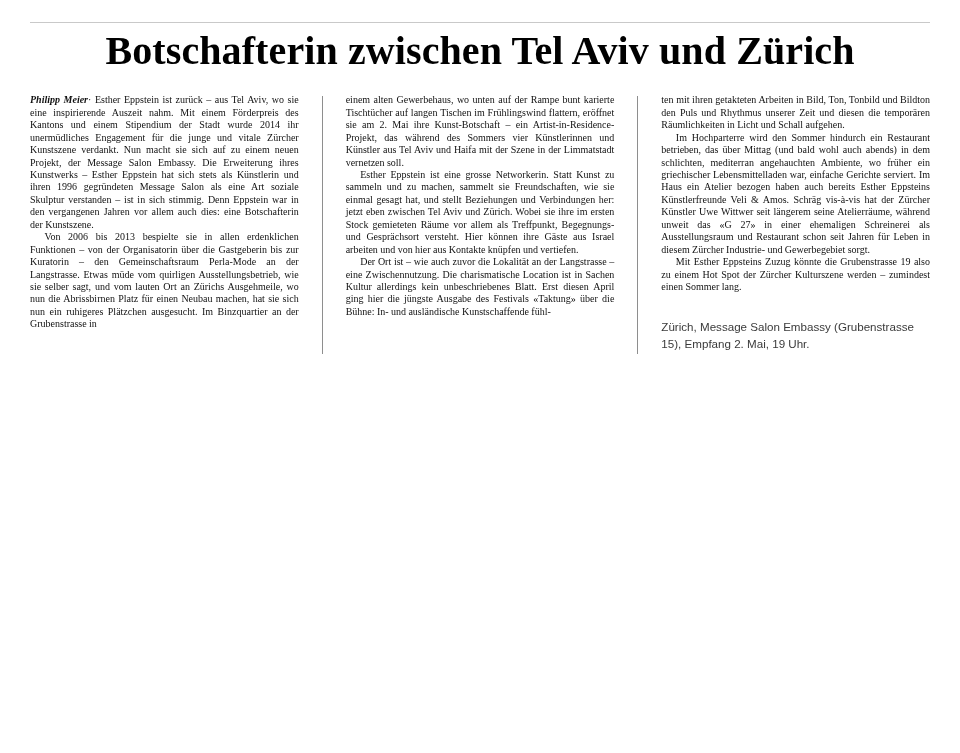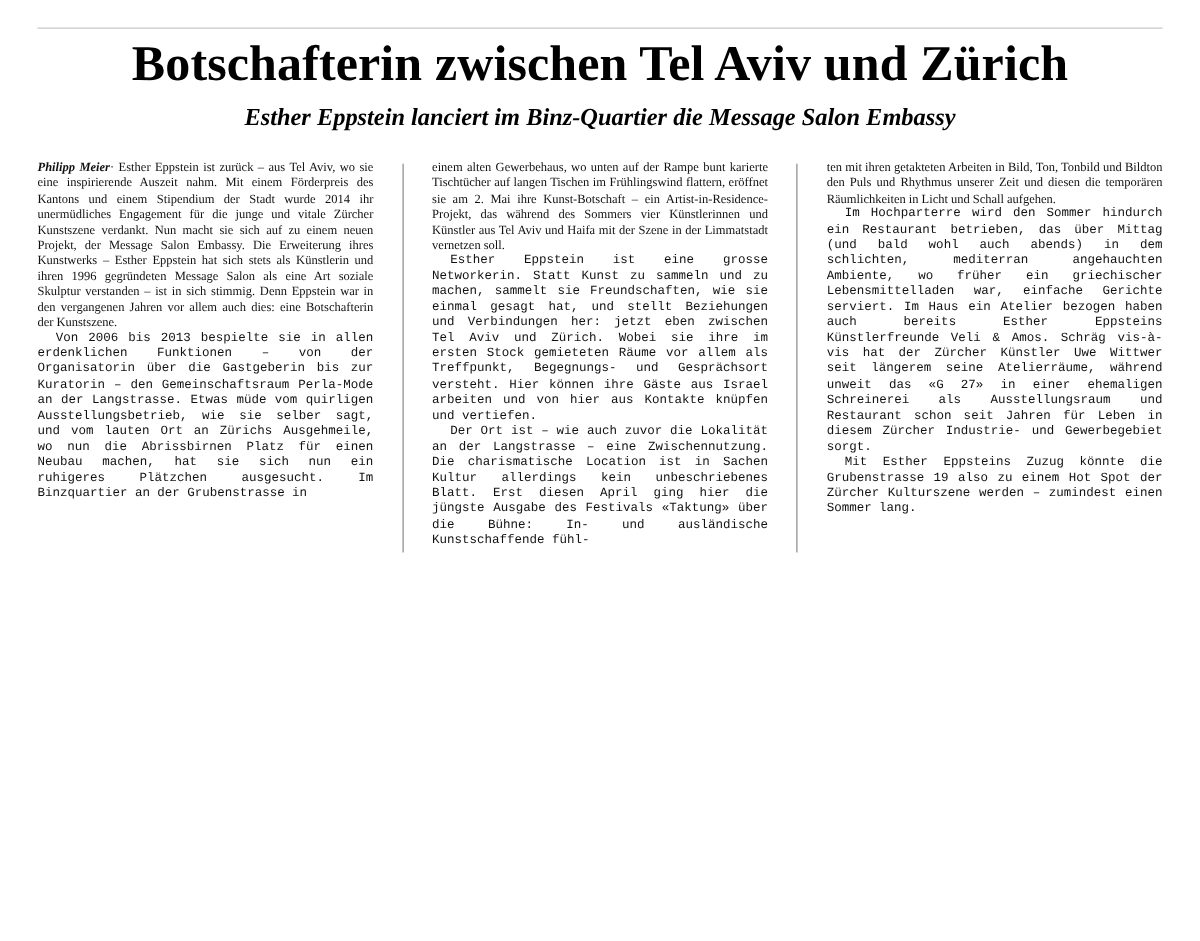--- a/index.html
+++ b/index.html
@@ -79,21 +79,20 @@
     margin: 0;
     font-size: 10px;
     line-height: 1.245;
     text-align: justify;
     text-justify: inter-word;
     hyphens: manual;
     word-spacing: -0.1px;
   }
   .col p + p {
     text-indent: 1.45em;
-    font-family: Liberation Mono, monospace;
   }
   .byline {
     font-weight: 700;
     font-style: italic;
   }
   .sep-dot {
     font-weight: 400;
     font-style: normal;
   }
   .credit {
@@ -107,36 +106,36 @@
 </style>
 </head>
 <body>
 
 <div class="page">
 
   <div class="top-rule"></div>
 
   <div class="masthead">
     <h1 class="headline">Botschafterin zwischen Tel Aviv und Zürich</h1>
-    <h2 class="subhead">Esther Eppstein lanciert im Binz-Quartier die Message Salon Embassy</h2>
   </div>
 
   <div class="columns">
 
     <div class="col">
       <p><span class="byline">Philipp Meier</span><span class="sep-dot">·</span> <span>Esther Eppstein ist zurück – aus Tel Aviv, wo sie eine inspirierende Auszeit nahm. Mit einem Förderpreis des Kantons und einem Stipendium der Stadt wurde 2014 ihr unermüdliches Engagement für die junge und vitale Zürcher Kunstszene verdankt. Nun macht sie sich auf zu einem neuen Projekt, der Message Salon Embassy. Die Erweiterung ihres Kunstwerks – Esther Eppstein hat sich stets als Künstlerin und ihren 1996 gegründeten Message Salon als eine Art soziale Skulptur verstanden – ist in sich stimmig. Denn Eppstein war in den vergangenen Jahren vor allem auch dies: eine Botschafterin der Kunstszene.</span></p>
       <p>Von 2006 bis 2013 bespielte sie in allen erdenklichen Funktionen – von der Organisatorin über die Gastgeberin bis zur Kuratorin – den Gemeinschaftsraum Perla-Mode an der Langstrasse. Etwas müde vom quirligen Ausstellungsbetrieb, wie sie selber sagt, und vom lauten Ort an Zürichs Ausgehmeile, wo nun die Abrissbirnen Platz für einen Neubau machen, hat sie sich nun ein ruhigeres Plätzchen ausgesucht. Im Binzquartier an der Grubenstrasse in</p>
     </div>
 
     <div class="col">
       <p>einem alten Gewerbehaus, wo unten auf der Rampe bunt karierte Tischtücher auf langen Tischen im Frühlingswind flattern, eröffnet sie am 2. Mai ihre Kunst-Botschaft – ein Artist-in-Residence-Projekt, das während des Sommers vier Künstlerinnen und Künstler aus Tel Aviv und Haifa mit der Szene in der Limmatstadt vernetzen soll.</p>
       <p>Esther Eppstein ist eine grosse Networkerin. Statt Kunst zu sammeln und zu machen, sammelt sie Freundschaften, wie sie einmal gesagt hat, und stellt Beziehungen und Verbindungen her: jetzt eben zwischen Tel Aviv und Zürich. Wobei sie ihre im ersten Stock gemieteten Räume vor allem als Treffpunkt, Begegnungs- und Gesprächsort versteht. Hier können ihre Gäste aus Israel arbeiten und von hier aus Kontakte knüpfen und vertiefen.</p>
       <p>Der Ort ist – wie auch zuvor die Lokalität an der Langstrasse – eine Zwischennutzung. Die charismatische Location ist in Sachen Kultur allerdings kein unbeschriebenes Blatt. Erst diesen April ging hier die jüngste Ausgabe des Festivals «Taktung» über die Bühne: In- und ausländische Kunstschaffende fühl-</p>
     </div>
 
     <div class="col">
       <p>ten mit ihren getakteten Arbeiten in Bild, Ton, Tonbild und Bildton den Puls und Rhythmus unserer Zeit und diesen die temporären Räumlichkeiten in Licht und Schall aufgehen.</p>
       <p>Im Hochparterre wird den Sommer hindurch ein Restaurant betrieben, das über Mittag (und bald wohl auch abends) in dem schlichten, mediterran angehauchten Ambiente, wo früher ein griechischer Lebensmittelladen war, einfache Gerichte serviert. Im Haus ein Atelier bezogen haben auch bereits Esther Eppsteins Künstlerfreunde Veli &amp; Amos. Schräg vis-à-vis hat der Zürcher Künstler Uwe Wittwer seit längerem seine Atelierräume, während unweit das «G 27» in einer ehemaligen Schreinerei als Ausstellungsraum und Restaurant schon seit Jahren für Leben in diesem Zürcher Industrie- und Gewerbegebiet sorgt.</p>
       <p>Mit Esther Eppsteins Zuzug könnte die Grubenstrasse 19 also zu einem Hot Spot der Zürcher Kulturszene werden – zumindest einen Sommer lang.</p>
+      <div class="credit">Zürich, Message Salon Embassy (Grubenstrasse 15), Empfang 2. Mai, 19 Uhr.</div>
     </div>
 
   </div>
 </div>
 
 </body></html>

